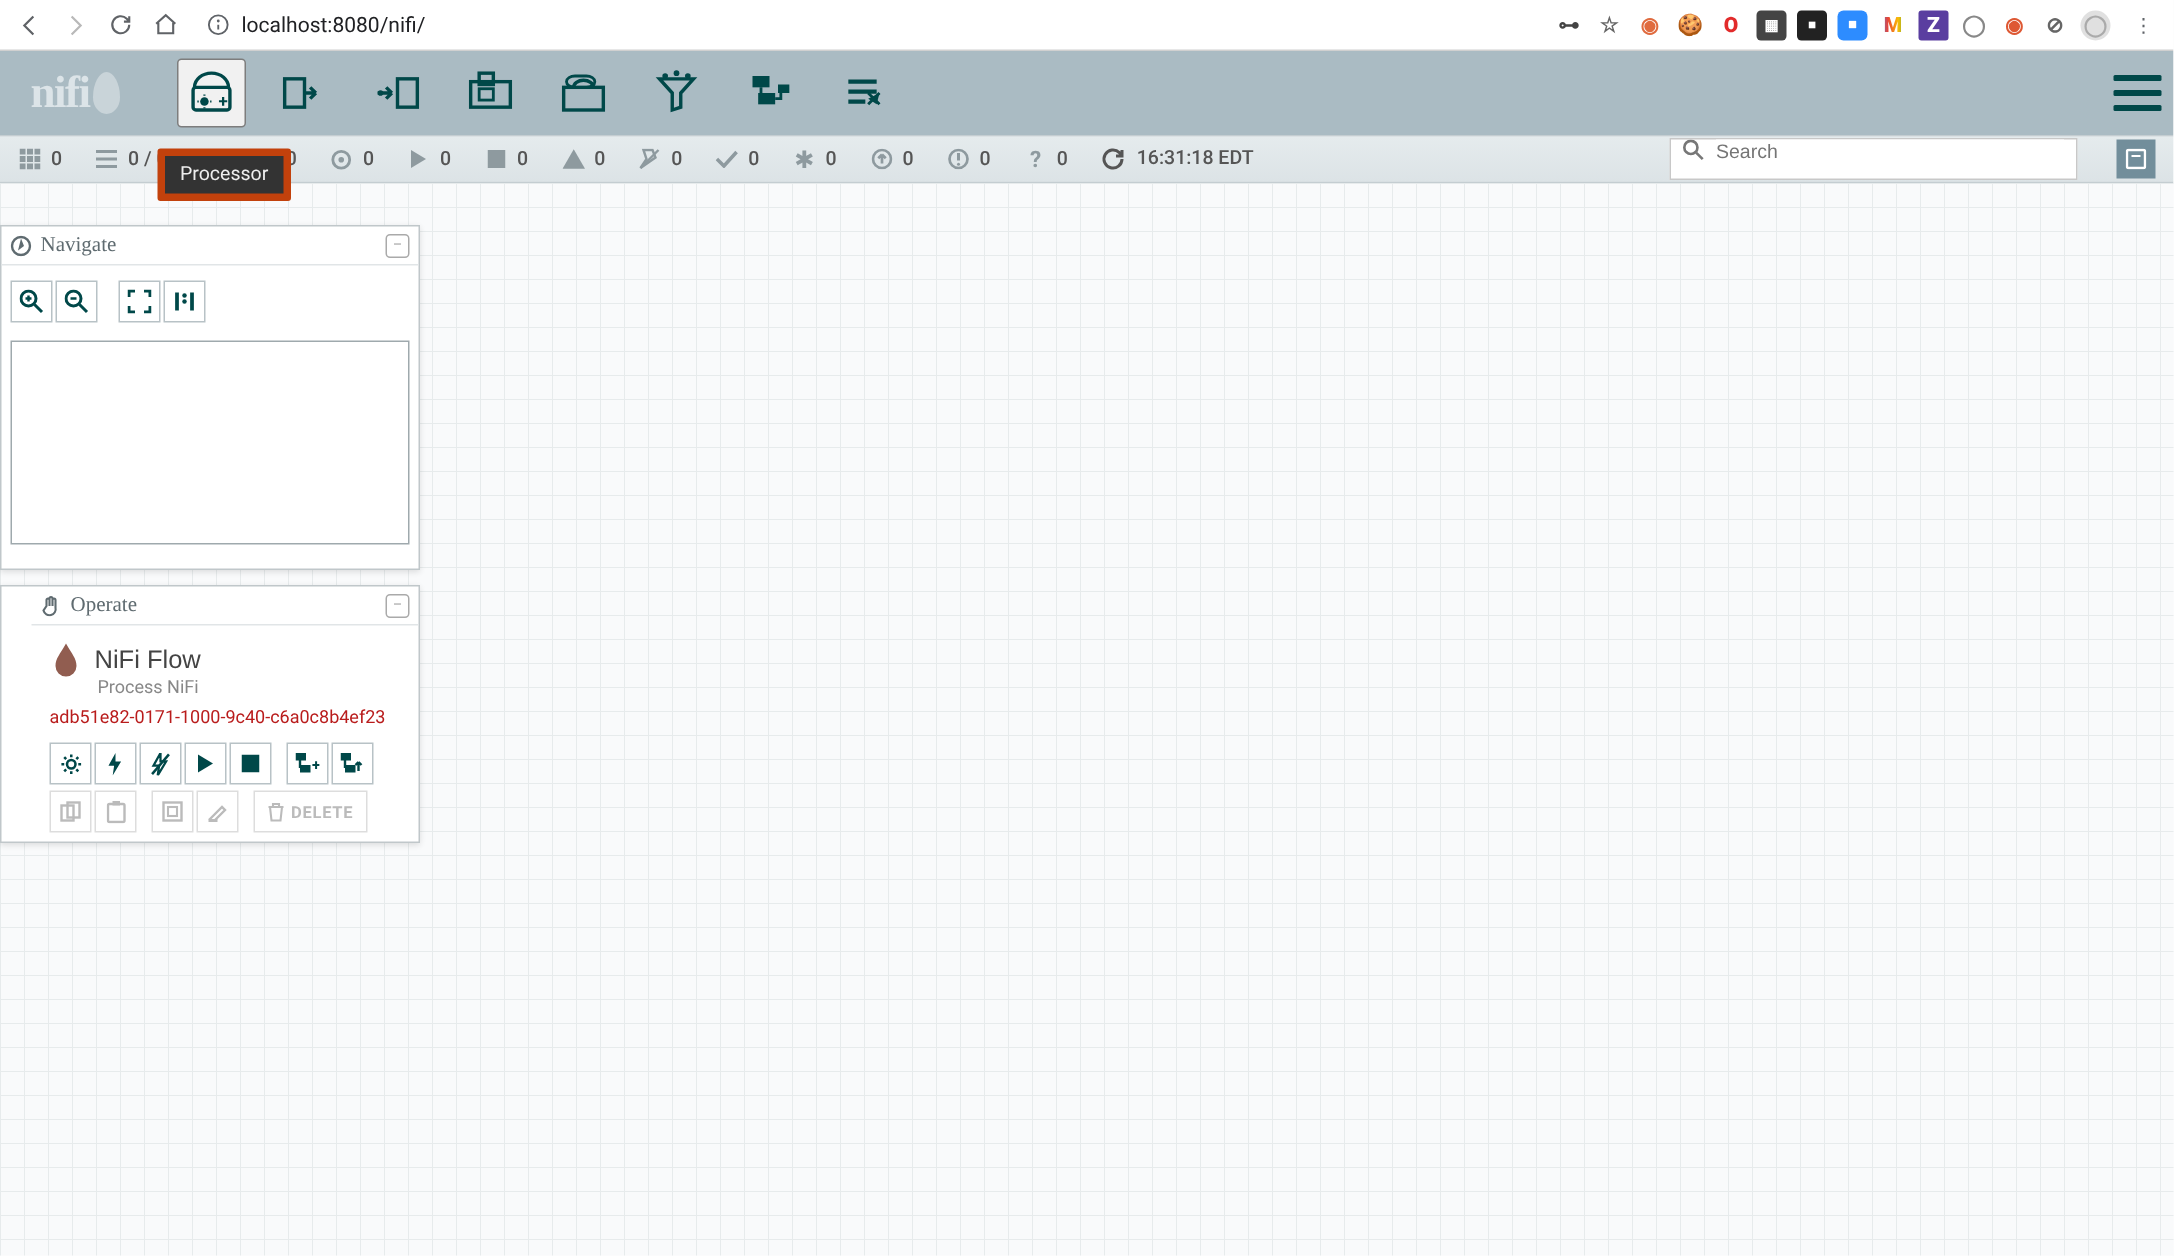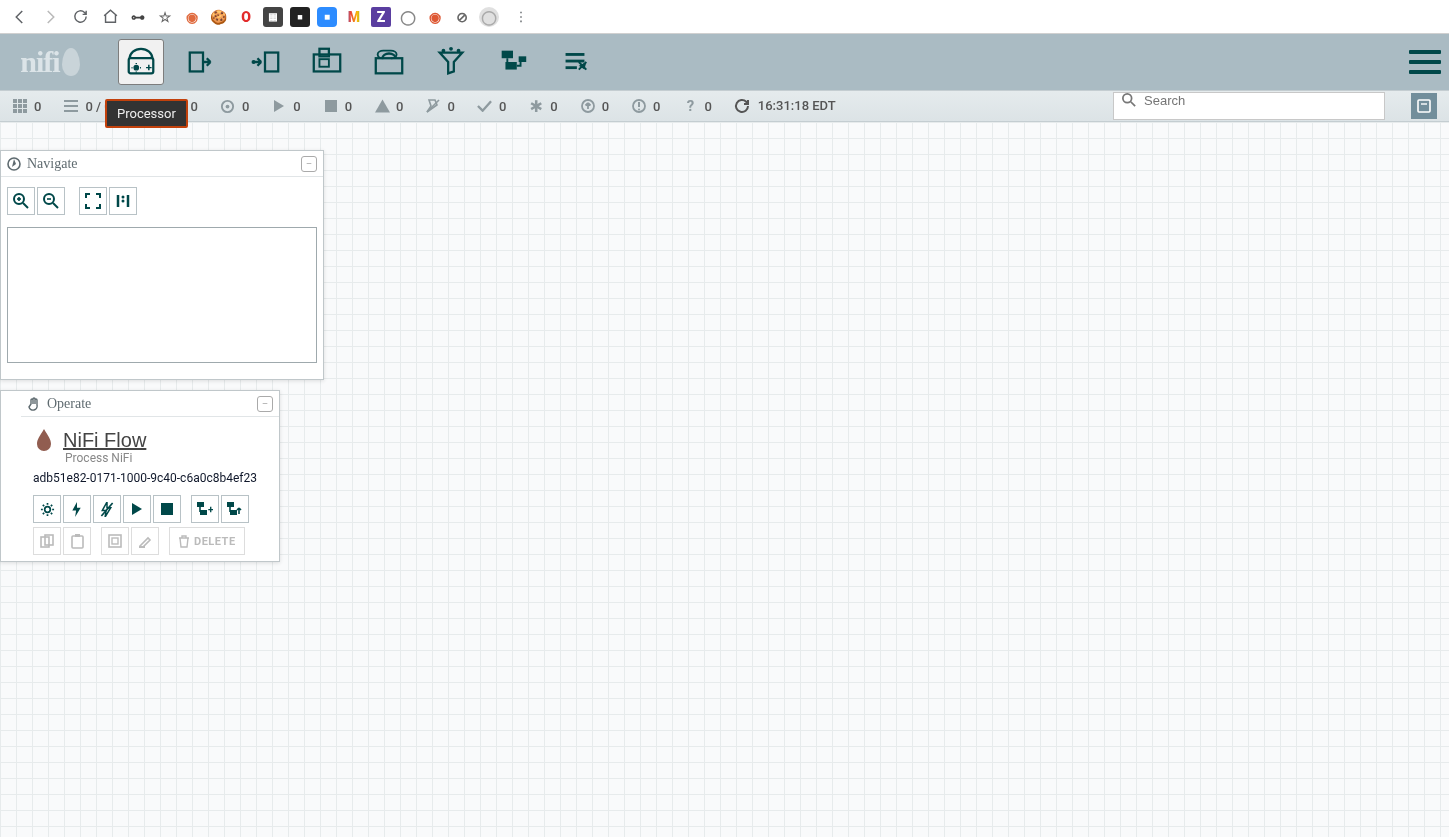--- a/index.html
+++ b/index.html
@@ -151,21 +151,21 @@
 
   .tooltip {
     position:absolute;
     top: 99px;
     left: 105px;
     background:#333;
     color:#eee;
     font-size:13px;
     padding:5px 10px;
     border-radius:2px;
-    border:2px solid #c2410c;
+    border:5px solid #c2410c;
     z-index:50;
   }
 
   
   .canvas-area {
     position:absolute;
     top:122px; left:0; right:0; bottom:0;
     background-color:#f9fafb;
     background-image:
       linear-gradient(#e7ebec 1px, transparent 1px),
@@ -194,44 +194,44 @@
   .panel-head .title { display:flex; align-items:center; gap:6px; }
   .collapse-btn {
     width:16px;height:16px;
     border:1px solid #aaa;
     border-radius:3px;
     display:flex;align-items:center;justify-content:center;
     font-size:10px;
     color:#777;
   }
 
-  .navigate-panel { top:150px; left:0; width:324px; height:230px; }
+  .navigate-panel { top:150px; left:0; width:280px; height:230px; }
   .nav-tools { display:flex; gap:2px; padding:10px 6px 6px; }
   .nav-tool {
     width:28px; height:28px;
     border:1px solid #b8c2c6;
     display:flex;align-items:center;justify-content:center;
     color:#004849;
     font-weight:bold;
     background:#fff;
   }
   .nav-tool-gap { width:10px; }
   .birdseye {
     margin:6px;
     height:136px;
     border:1px solid #9fa9ad;
     background:#fff;
   }
 
   .operate-panel { top:390px; left:0; width:280px; height:172px;padding-left:20px; }
   .op-body { padding:6px 12px 10px; }
   .op-title-row { display:flex; align-items:center; gap:8px; padding:4px 0 0; }
-  .flow-name { font-size:20px; font-weight:500; color:#444; font-family:Arial;text-decoration:underline; }
+  .flow-name { font-size:17px; font-weight:500; color:#444; font-family:Arial; }
   .flow-type { font-size:12px; color:#888; margin-left:32px; margin-top:-2px; }
-  .flow-id { font-size:12px; color:#0f172a; margin-top:6px; word-break:break-all; }
+  .flow-id { font-size:12px; color:#b91c1c; margin-top:6px; word-break:break-all; }
   .op-toolbar { display:flex; gap:2px; margin-top:10px; }
   .op-btn {
     width:28px; height:28px;
     border:1px solid #b8c2c6;
     display:flex;align-items:center;justify-content:center;
     background:#fff;
     color:#004849;
   }
   .op-btn.disabled { color:#bbb; border-color:#ddd; }
   .op-toolbar2 { display:flex; gap:2px; margin-top:4px; align-items:center;}
@@ -266,20 +266,28 @@
   </div>
   <div class="nav-btn">
     <svg width="17" height="17" viewBox="0 0 24 24">
         <path fill="none" stroke="currentColor" stroke-width="2" d="M20 12a8 8 0 1 1-2.34-5.66L20 9M20 4v5h-5"></path>
       </svg>
   </div>
   <div class="nav-btn">
     <svg width="17" height="17" viewBox="0 0 24 24">
         <path fill="none" stroke="currentColor" stroke-width="2" d="M3 11l9-8 9 8M5 10v10h14V10"></path>
       </svg>
+  </div>
+  <div class="addr">
+    <svg width="15" height="15" viewBox="0 0 24 24">
+        <circle cx="12" cy="12" r="10" fill="none" stroke="#5f6368" stroke-width="2"></circle>
+        <line x1="12" y1="8" x2="12" y2="8" stroke="#5f6368" stroke-width="3" stroke-linecap="round"></line>
+        <line x1="12" y1="12" x2="12" y2="17" stroke="#5f6368" stroke-width="2"></line>
+      </svg>
+    <span class="url">localhost:8080/nifi/</span>
   </div>
   <div class="ext-icons">
     <div class="ext-icon" style="color:#444">⊶</div>
     <div class="ext-icon" style="color:#666">☆</div>
     <div class="ext-icon" style="color:#e06b3f">◉</div>
     <div class="ext-icon" style="color:#d98b2b">🍪</div>
     <div class="ext-icon" style="color:#e22b2b;font-weight:900">O</div>
     <div class="ext-icon" style="background:#444;color:#fff;font-size:10px">▦</div>
     <div class="ext-icon" style="background:#222;color:#fff;font-size:9px">■</div>
     <div class="ext-icon" style="background:#2d8cff;color:#fff;border-radius:4px;font-size:10px">■</div>

